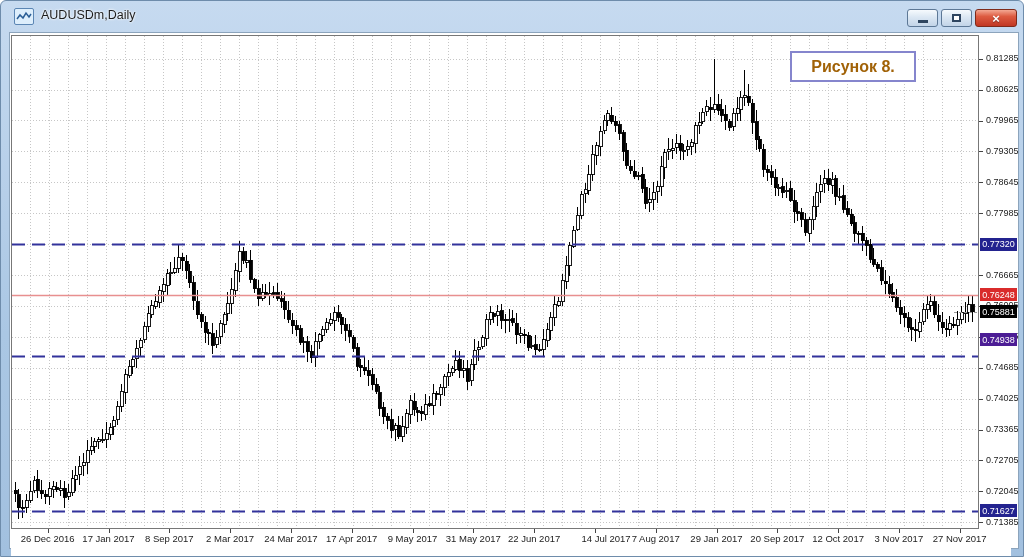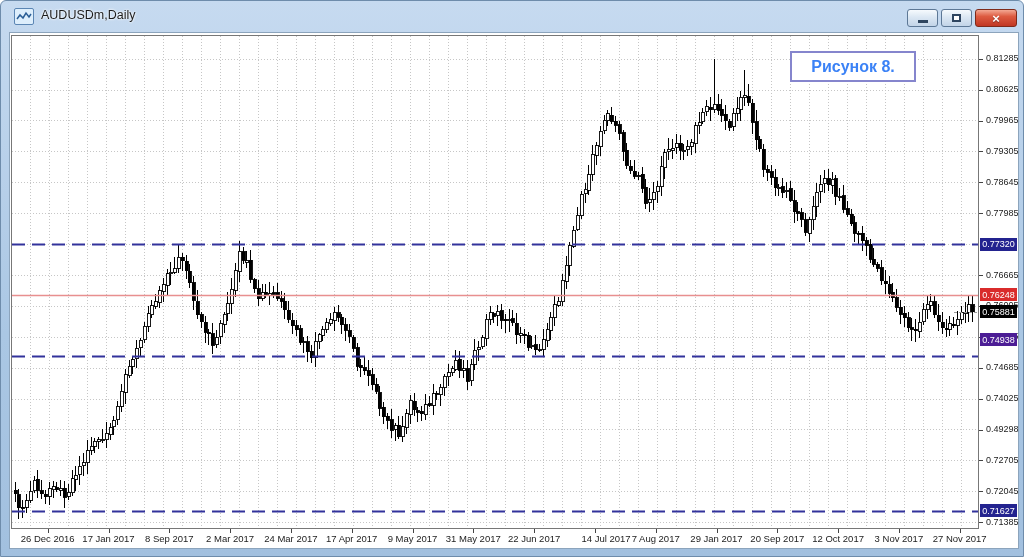--- a/index.html
+++ b/index.html
@@ -23,27 +23,27 @@
   .glyph-restore{width:9px;height:8px;border:2px solid #2e4560;box-sizing:border-box;background:#fff;}
   .chart-panel{position:absolute;left:8px;top:31px;width:1008px;height:515px;
     background:#fff;border:1px solid #8ca4bc;box-sizing:content-box;}
   .plot{position:absolute;left:1px;top:2px;width:966px;height:492px;border:1px solid #777;}
   .plot svg{position:absolute;left:0;top:0;}
   .info-bar{position:absolute;left:8px;top:6px;font-size:11px;color:#111;white-space:nowrap;}
   .info-bar .tri{font-size:8px;vertical-align:1px;margin-right:5px;}
   .info-bar span{margin-right:4px;}
   .figure-box{position:absolute;left:780px;top:18px;width:122px;height:27px;
     background:#fff;border:2px solid #8585cd;display:flex;align-items:center;justify-content:center;
-    font-size:16px;font-weight:bold;color:#3b82f6;}
+    font-size:16px;font-weight:bold;color:#a16207;}
   .price-axis{position:absolute;left:969px;top:0;width:39px;height:497px;background:#fff;}
   .p-label{position:absolute;left:7px;font-size:9px;color:#222;white-space:nowrap;}
   .p-tick{position:absolute;left:0;width:4px;height:1px;background:#444;}
   .p-badge{position:absolute;left:1px;width:37px;height:13px;color:#fff;font-size:9px;
     display:flex;align-items:center;justify-content:center;white-space:nowrap;}
-  .time-axis{position:absolute;left:1px;top:497px;width:1000px;height:17px;background:#fff;}
+  .time-axis{position:absolute;left:1px;top:497px;width:1000px;height:26px;background:#fff;}
   .t-label{position:absolute;top:3px;transform:translateX(-50%);font-size:9.5px;color:#222;white-space:nowrap;}
   .t-tick{position:absolute;top:-1px;width:1px;height:4px;background:#444;}
 </style>
 </head>
 <body>
 
 <div class="window">
   <div class="titlebar">
     <div class="title-icon">
       <svg width="18" height="15" viewBox="0 0 18 15">
@@ -672,21 +672,21 @@
         <div class="p-label" style="top: 236.5px;">0.76665</div>
         <div class="p-tick" style="top: 242px;"></div>
         <div class="p-label" style="top: 267.4px;">0.76005</div>
         <div class="p-tick" style="top: 272.9px;"></div>
         <div class="p-label" style="top: 298.3px;">0.75345</div>
         <div class="p-tick" style="top: 303.8px;"></div>
         <div class="p-label" style="top: 329.2px;">0.74685</div>
         <div class="p-tick" style="top: 334.7px;"></div>
         <div class="p-label" style="top: 360.1px;">0.74025</div>
         <div class="p-tick" style="top: 365.6px;"></div>
-        <div class="p-label" style="top: 391px;">0.49298</div>
+        <div class="p-label" style="top: 391px;">0.73365</div>
         <div class="p-tick" style="top: 396.5px;"></div>
         <div class="p-label" style="top: 421.9px;">0.72705</div>
         <div class="p-tick" style="top: 427.4px;"></div>
         <div class="p-label" style="top: 452.8px;">0.72045</div>
         <div class="p-tick" style="top: 458.3px;"></div>
         <div class="p-label" style="top: 483.7px;">0.71385</div>
         <div class="p-tick" style="top: 489.2px;"></div>
         <div class="p-badge" style="background: rgb(35, 35, 143); top: 204.834px;">0.77320</div>
         <div class="p-badge" style="background: rgb(217, 43, 43); top: 255.023px;">0.76248</div>
         <div class="p-badge" style="background: #4c1d95; top: 300px;">0.74938</div>

